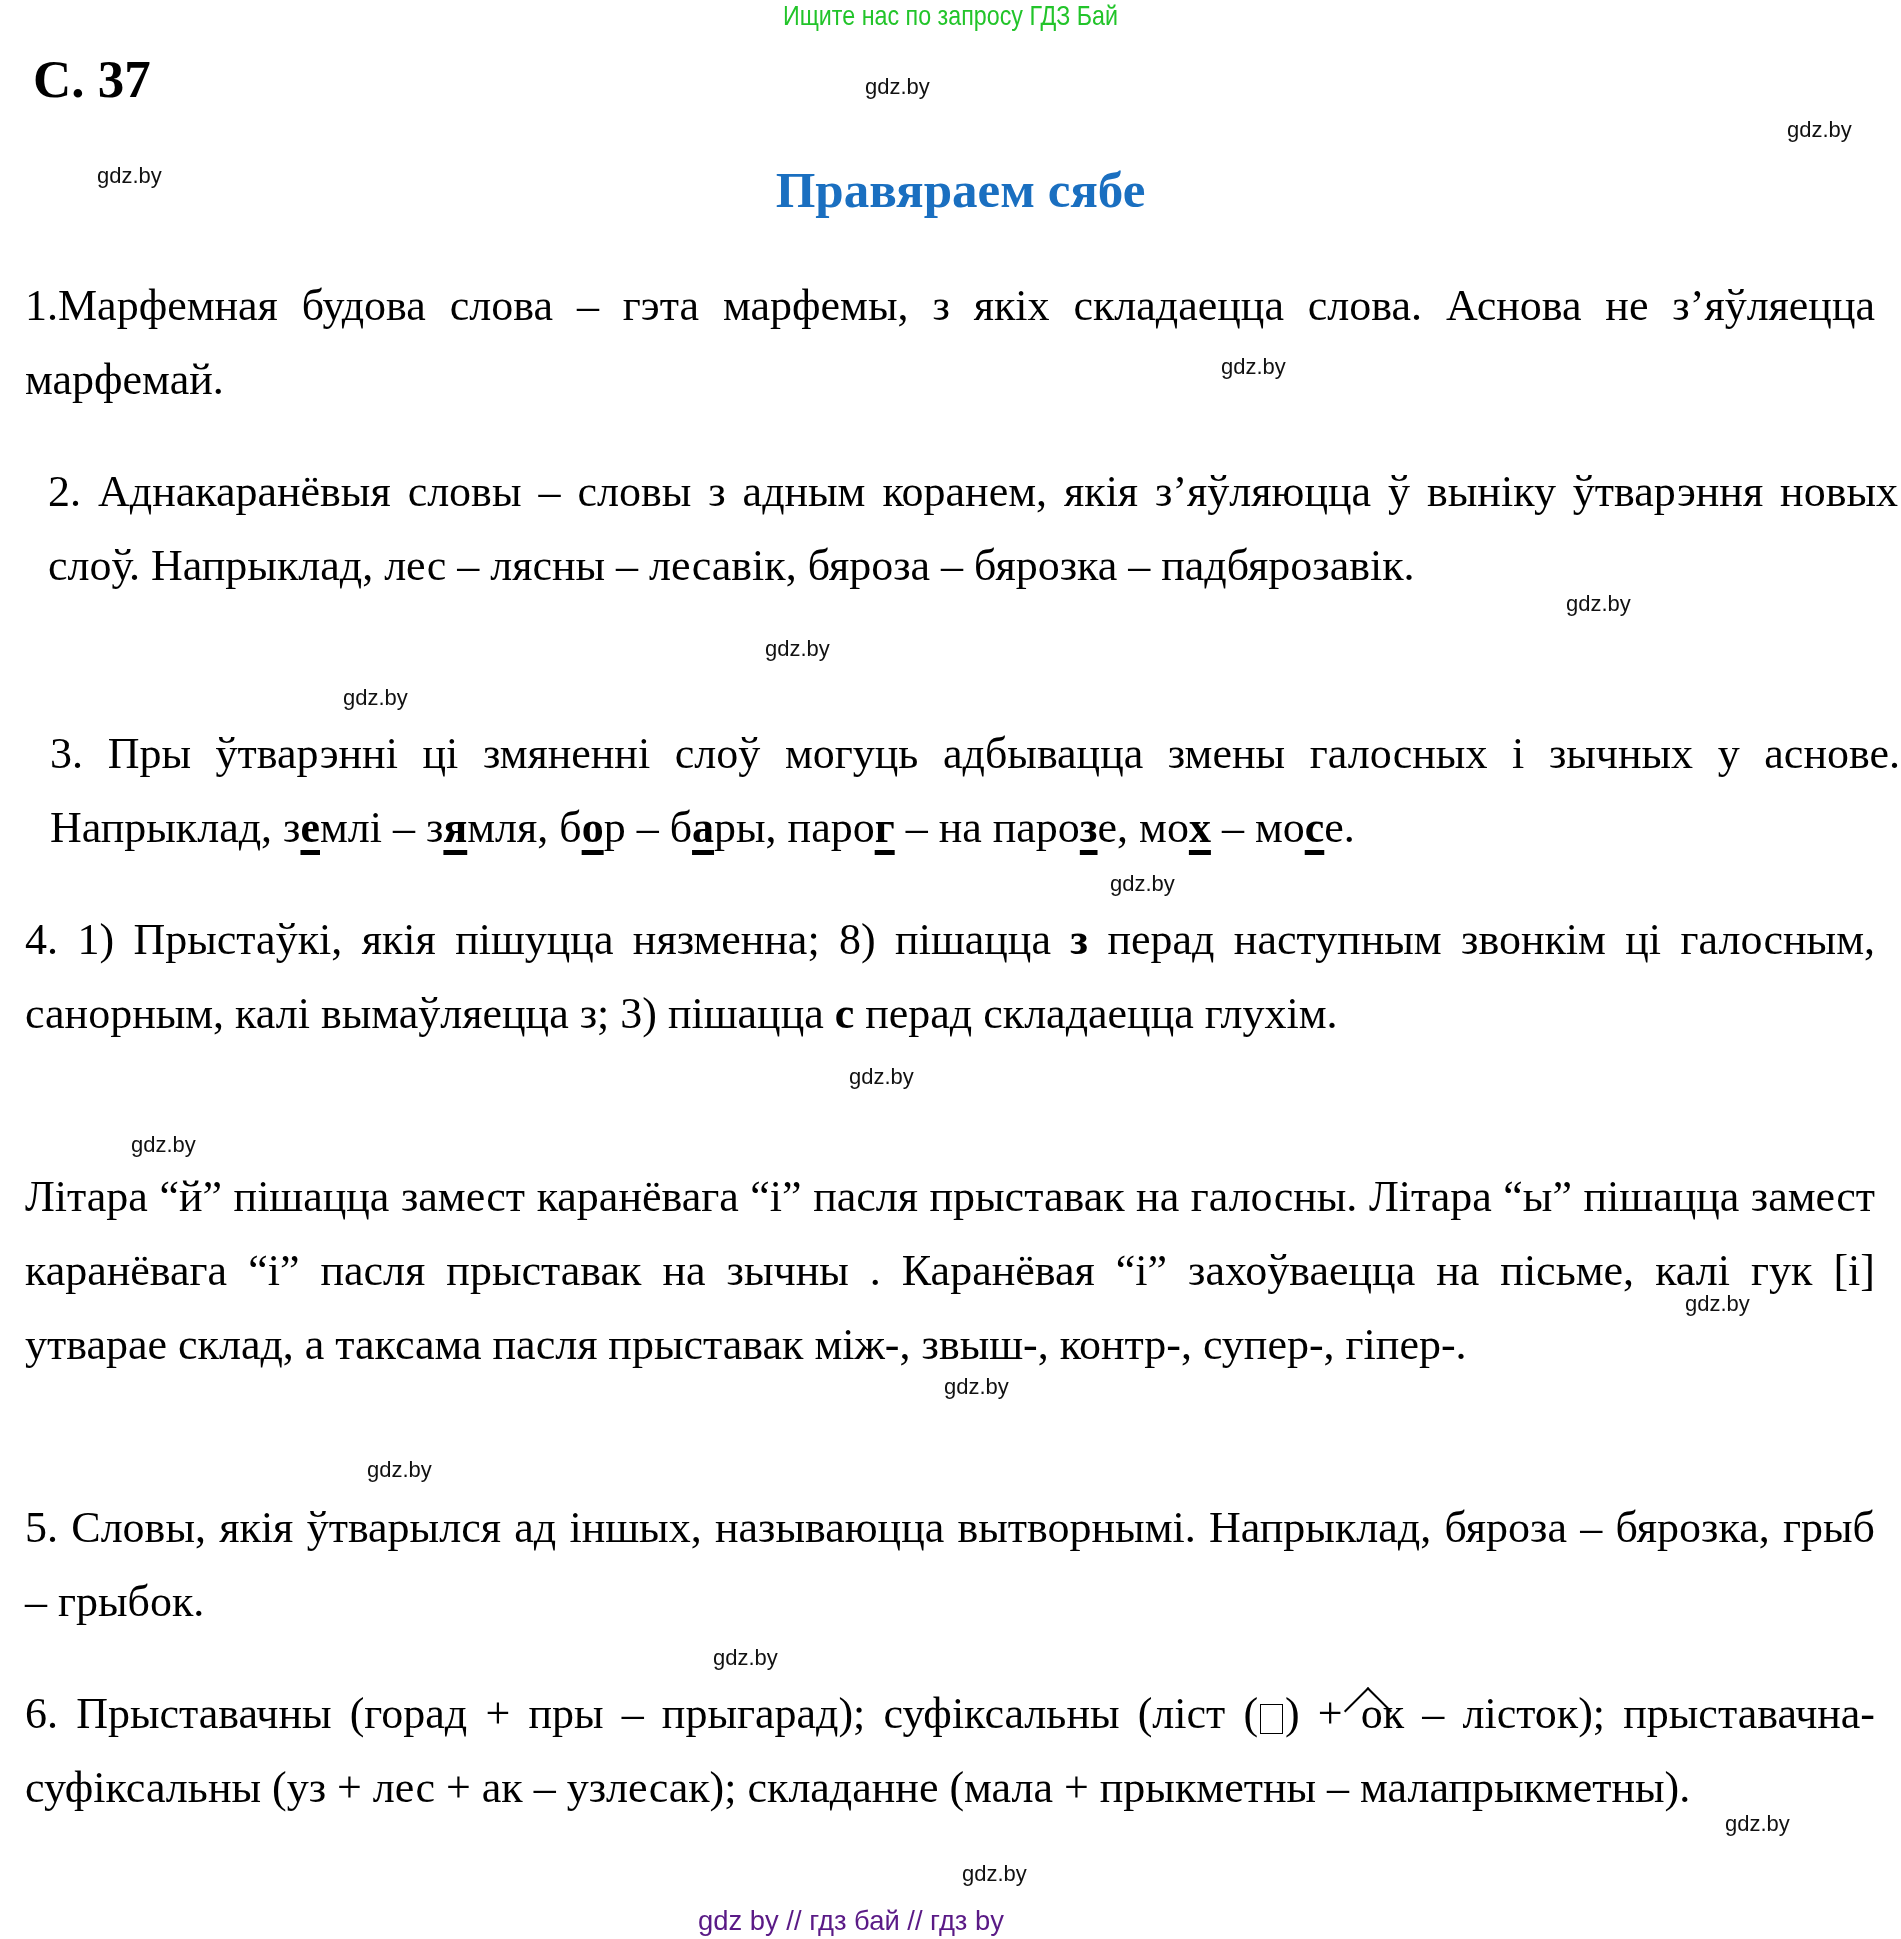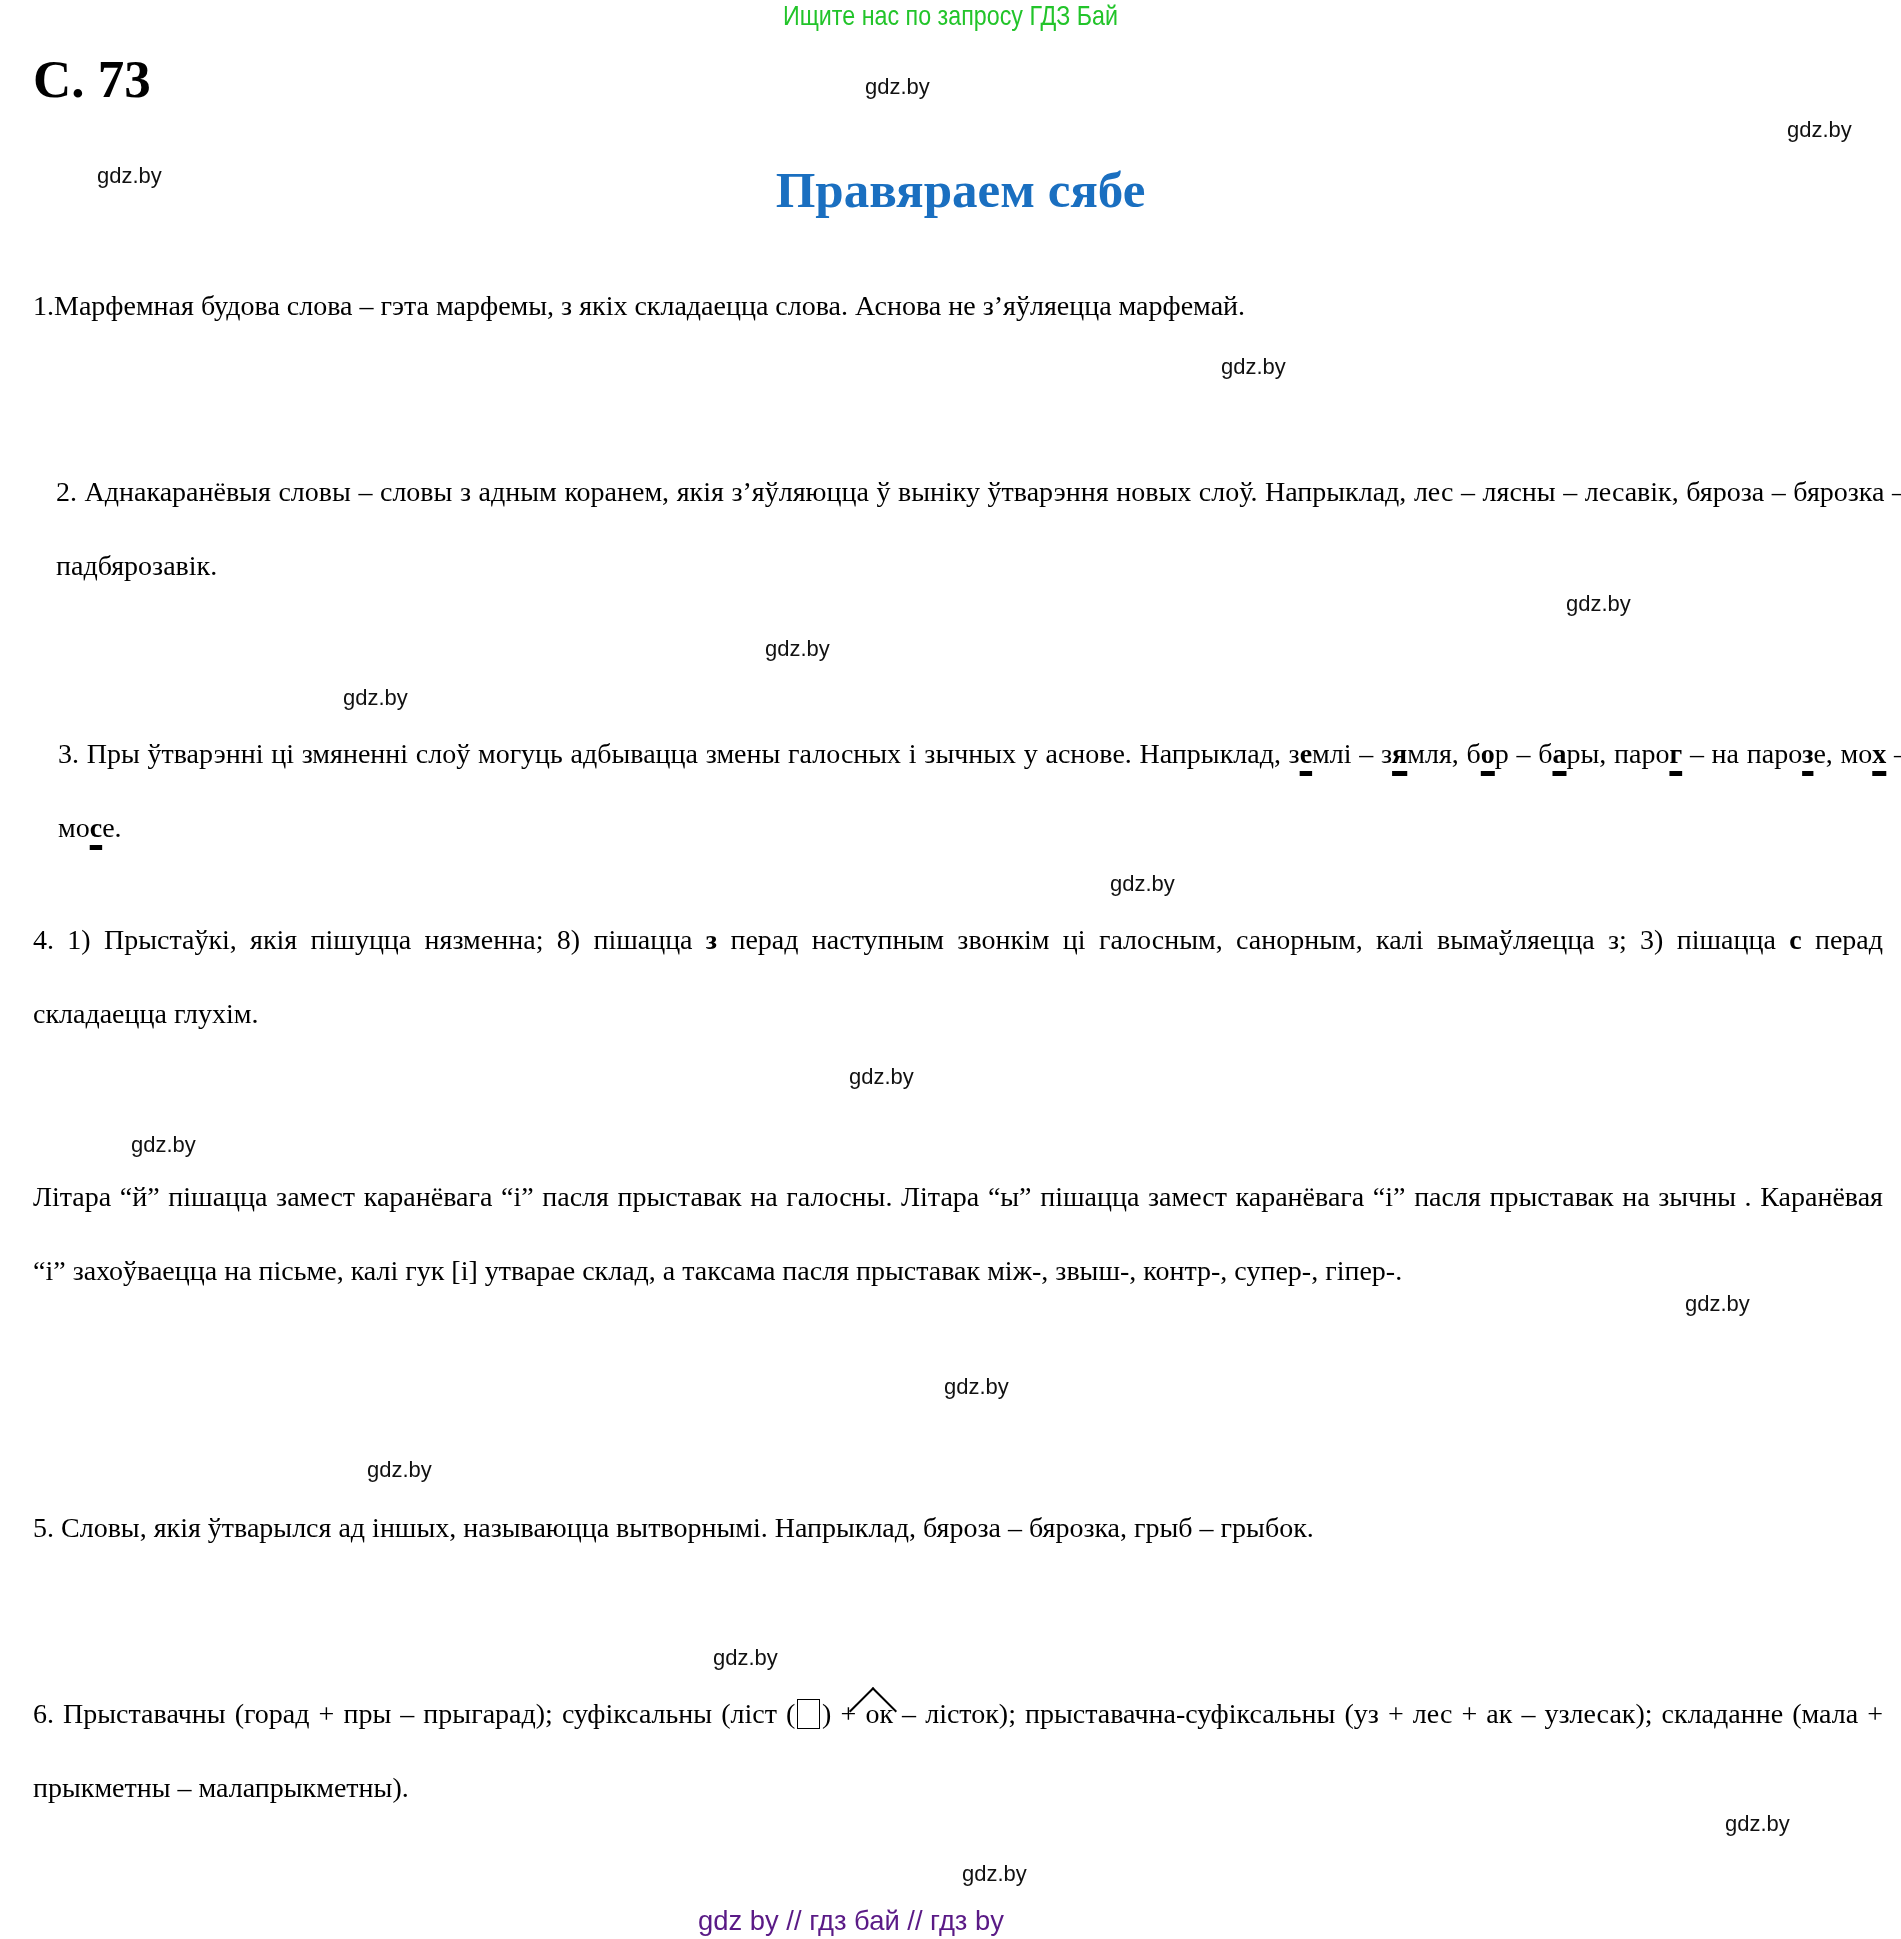--- a/index.html
+++ b/index.html
@@ -3,34 +3,34 @@
 <meta charset="utf-8">
 <style>
   html, body { margin:0; padding:0; background:#ffffff; }
   body { width:1901px; height:1939px; position:relative; overflow:hidden; }
   .serif { font-family: "Liberation Serif", "DejaVu Serif", serif; color:#000; }
   .sans { font-family: "Liberation Sans", "DejaVu Sans", sans-serif; }
   .top-banner { position:absolute; top:0; left:0; width:1901px; text-align:center; font-size:27.4px; color:#22c42a; transform:scaleX(0.85); transform-origin:center top; line-height:32px; }
   .page-num { position:absolute; left:33px; top:49px; font-size:53px; font-weight:bold; }
   .title { position:absolute; left:0; width:1921px; top:161px; text-align:center; font-size:51px; font-weight:bold; color:#1a6fc0; }
   .wm { position:absolute; font-size:22px; color:#111; }
-  .para { position:absolute; left:33px; width:1850px; font-size:28px; line-height:74px; text-align:justify; text-align-last:left; }
+  .para { position:absolute; left:25px; width:1850px; font-size:44px; line-height:74px; text-align:justify; text-align-last:left; }
   .ul { font-weight:bold; text-decoration:underline; text-decoration-thickness:4.7px; text-underline-offset:7.6px; }
   .b { font-weight:bold; }
   .boxglyph { display:inline-block; width:21px; height:28px; border:1.9px solid #000; vertical-align:-5.7px; margin:0 1.9px; }
   .hat { display:inline-block; position:relative; }
   .hat::before { content:""; position:absolute; left:5.7px; top:-7.6px; width:57px; height:32px; border-left:2.8px solid #000; border-top:2.8px solid #000; transform:rotate(45deg) skew(0deg); transform-origin:left top; width:32px; height:32px; left:7.6px; top:9.5px; border-right:0; border-bottom:0; }
   .footer { position:absolute; left:0; width:1702px; top:1904px; text-align:center; font-size:27.4px; color:#5a1a86; line-height:34px; }
 </style>
 </head>
 <body>
 
 <div class="top-banner sans">Ищите нас по запросу ГДЗ Бай</div>
 
-<div class="page-num serif">С. 73</div>
+<div class="page-num serif">С. 37</div>
 
 <div class="title serif">Правяраем сябе</div>
 
 <div class="wm sans" style="left:865px; top:74px;">gdz.by</div>
 <div class="wm sans" style="left:1787px; top:117px;">gdz.by</div>
 <div class="wm sans" style="left:97px; top:163px;">gdz.by</div>
 <div class="wm sans" style="left:1221px; top:354px;">gdz.by</div>
 <div class="wm sans" style="left:1566px; top:591px;">gdz.by</div>
 <div class="wm sans" style="left:765px; top:636px;">gdz.by</div>
 <div class="wm sans" style="left:343px; top:685px;">gdz.by</div>

